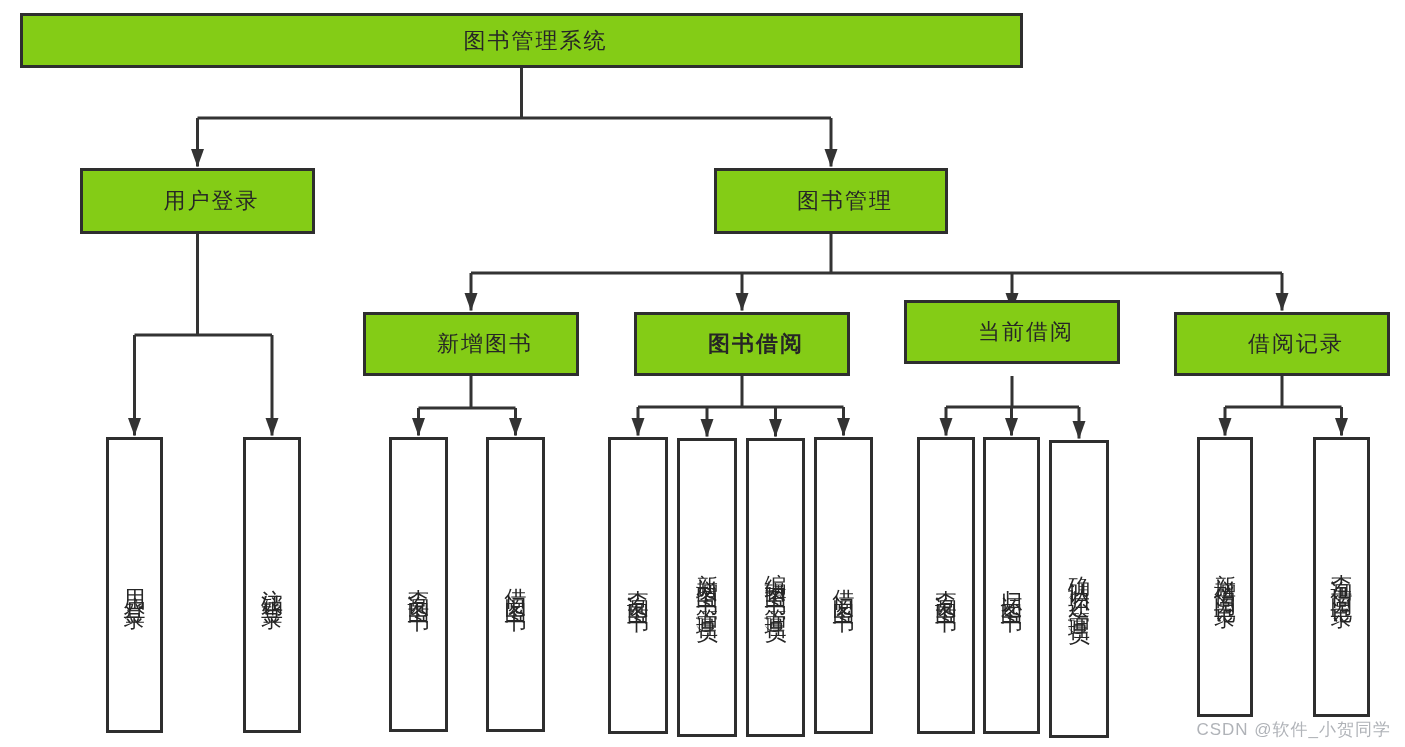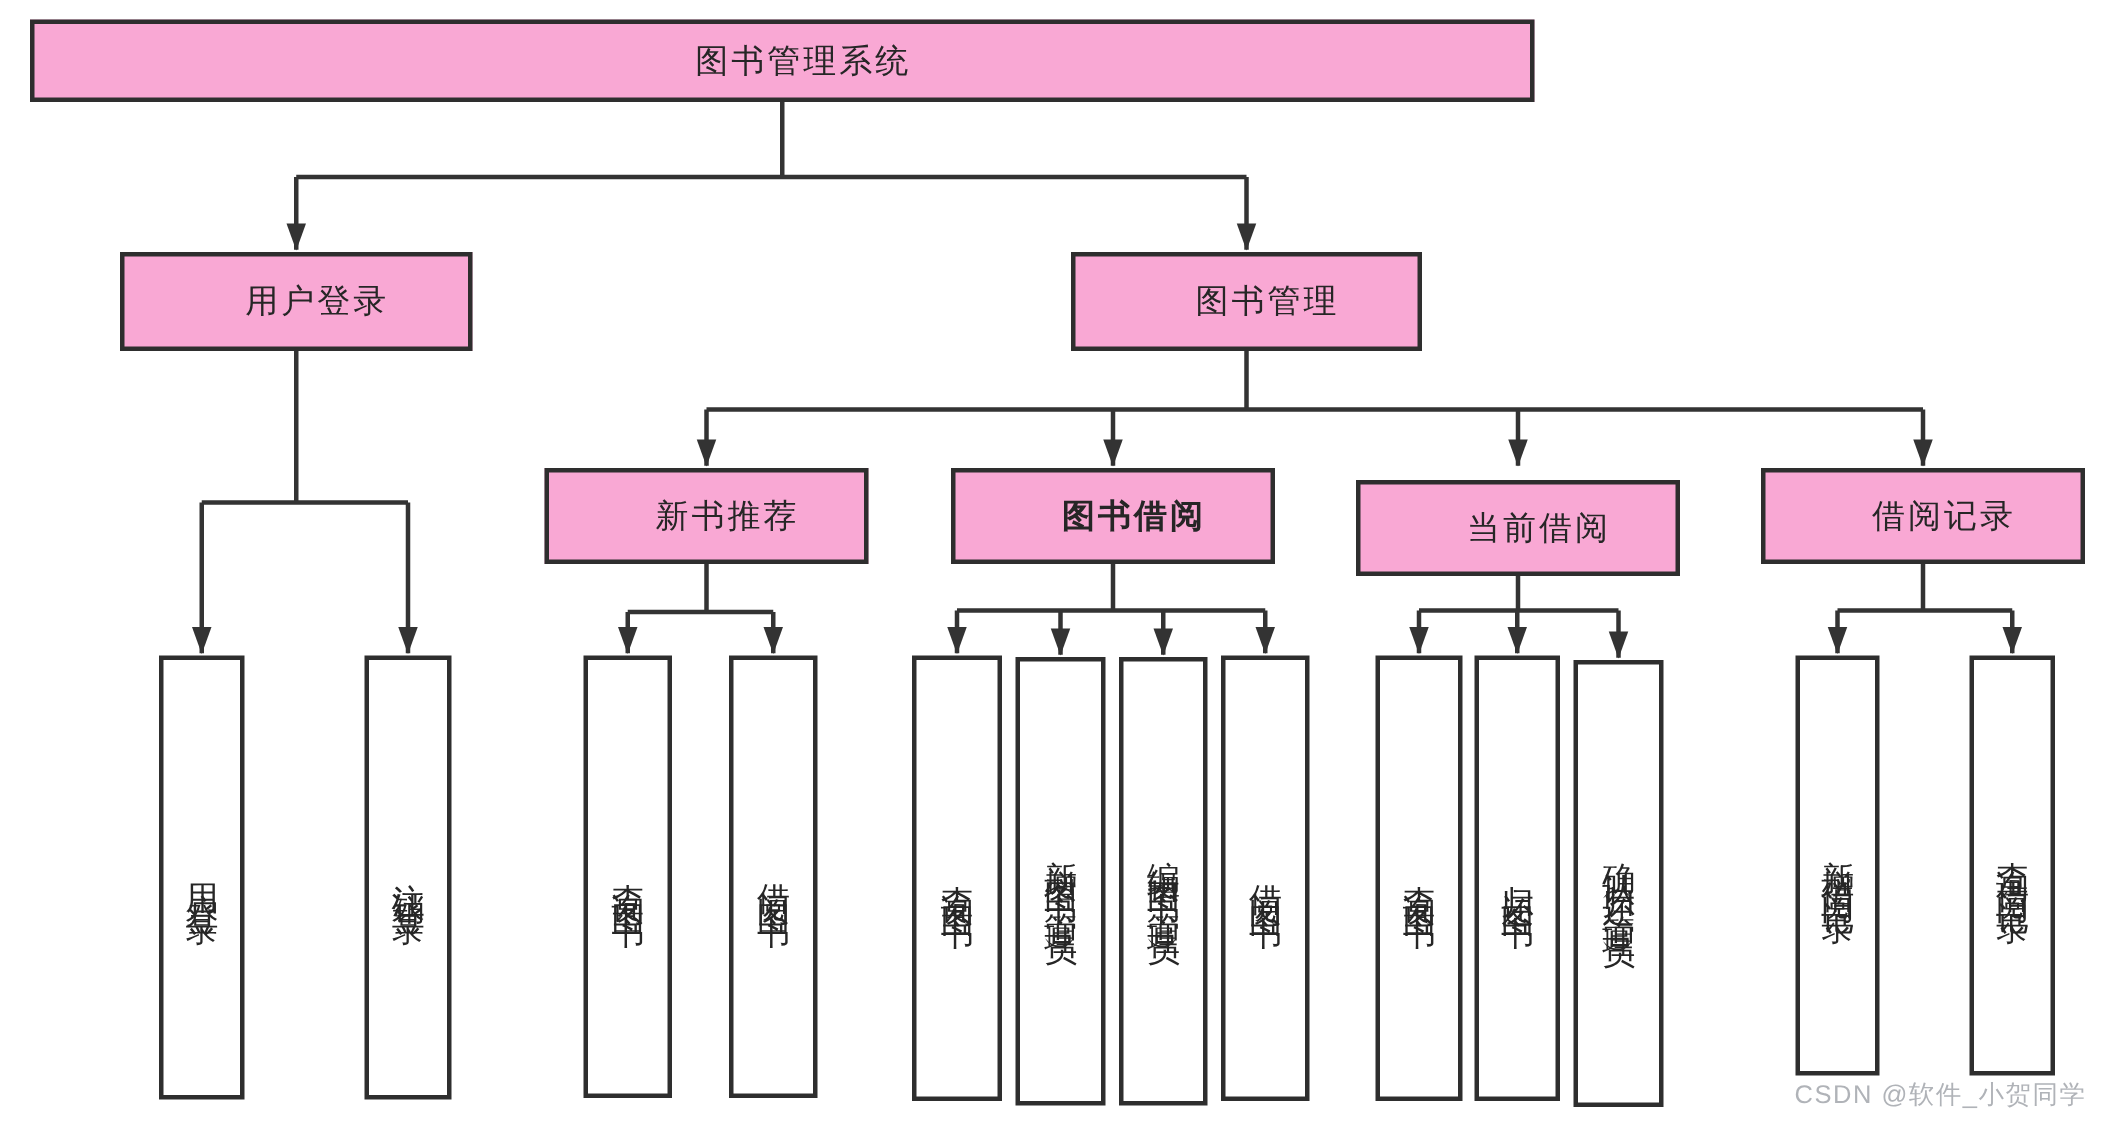--- a/index.html
+++ b/index.html
@@ -14,21 +14,21 @@
   .connectors {
     position: absolute;
     left: 0; top: 0;
     width: 1405px; height: 747px;
     pointer-events: none;
   }
   .hnode {
     position: absolute;
     box-sizing: border-box;
     border: 3px solid #2e2e2e;
-    background: #f9a8d4;
+    background: #84cc16;
     display: flex;
     align-items: center;
     justify-content: center;
     font-size: 22px;
     letter-spacing: 2px;
     color: #262626;
     padding-left: 28px;
   }
   .vnode {
     position: absolute;
@@ -104,23 +104,23 @@
       <line x1="1225" y1="407" x2="1225" y2="435.5" marker-end="url(#ah)"></line>
       <line x1="1341.5" y1="407" x2="1341.5" y2="435.5" marker-end="url(#ah)"></line>
     </g>
   </svg>
 
   <div class="hnode" style="left:20px; top:13px; width:1003px; height:55px;">图书管理系统</div>
 
   <div class="hnode" style="left:80px; top:168px; width:235px; height:66px;">用户登录</div>
   <div class="hnode" style="left:714px; top:168px; width:234px; height:66px;">图书管理</div>
 
-  <div class="hnode" style="left:363px; top:312px; width:216px; height:64px;">新书推荐</div>
+  <div class="hnode" style="left:363px; top:312px; width:216px; height:64px;">新增图书</div>
   <div class="hnode" style="left:634px; top:312px; width:216px; height:64px;font-weight:bold;">图书借阅</div>
-  <div class="hnode" style="left:904px; top:320px; width:216px; height:64px;">当前借阅</div>
+  <div class="hnode" style="left:904px; top:300px; width:216px; height:64px;">当前借阅</div>
   <div class="hnode" style="left:1174px; top:312px; width:216px; height:64px;font-family:Liberation Mono, monospace;">借阅记录</div>
 
   <div class="vnode" style="left:106px; top:437px; width:57px; height:296px;">
     <span>用户登录</span>
   </div>
   <div class="vnode" style="left:243px; top:437px; width:58px; height:296px;">
     <span>注销登录</span>
   </div>
 
   <div class="vnode" style="left:389px; top:437px; width:59px; height:295px;">

